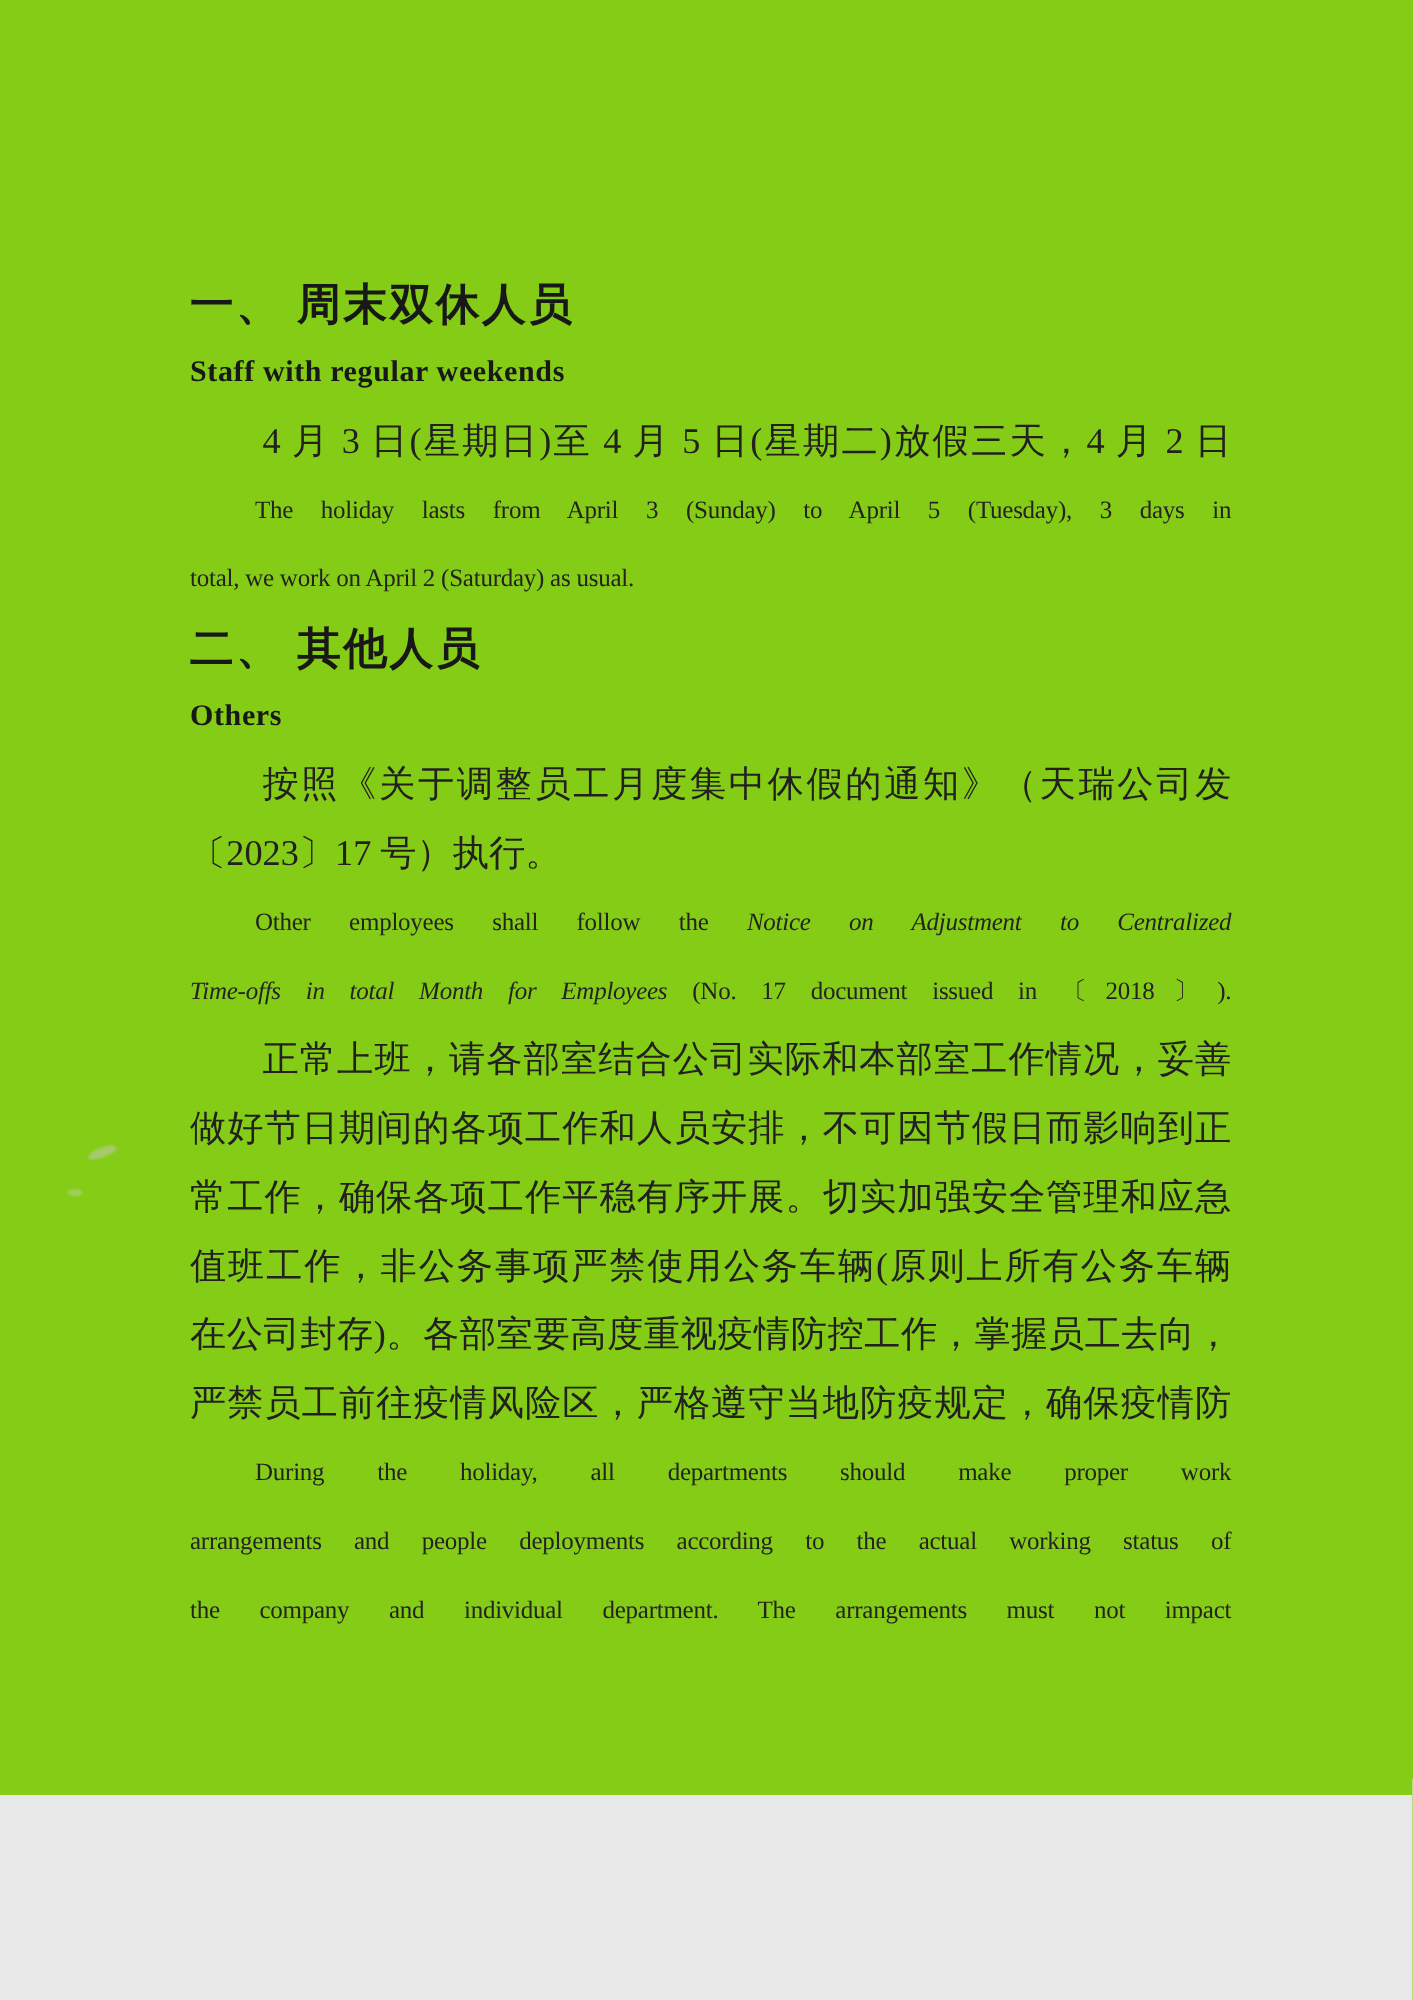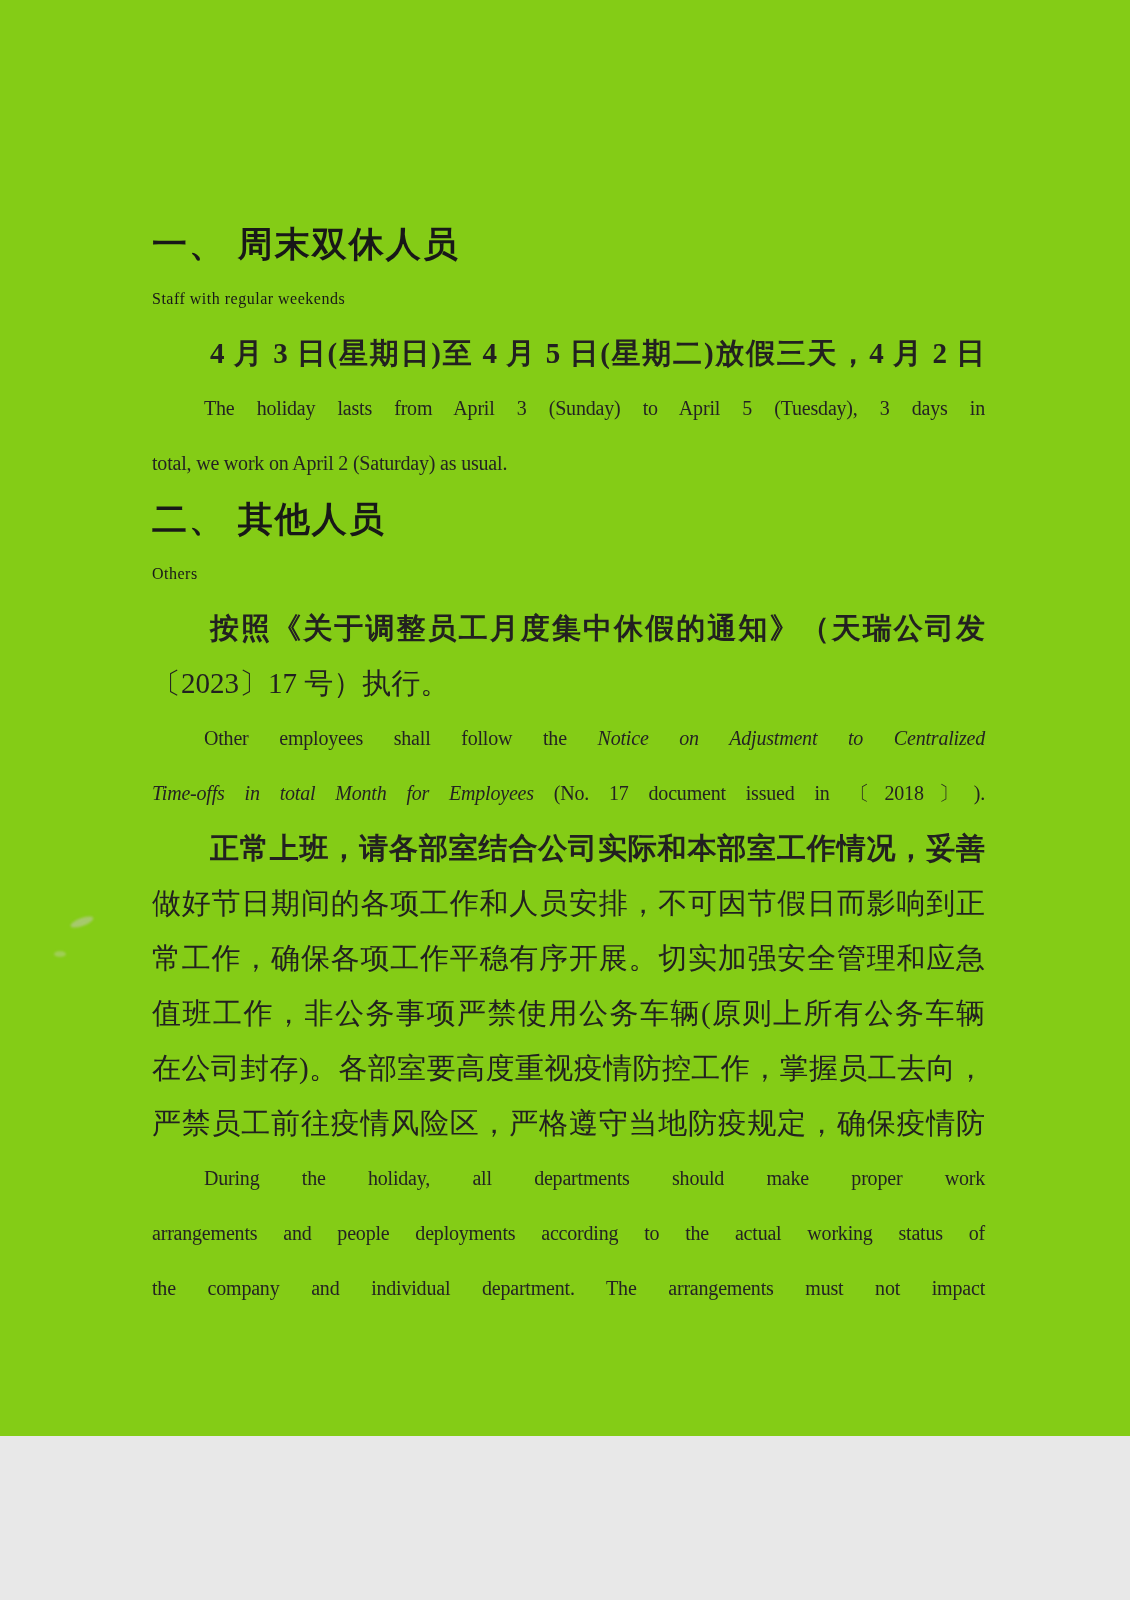--- a/index.html
+++ b/index.html
@@ -41,31 +41,31 @@
   }
   
   .h-zh {
     font-family: "Liberation Sans", sans-serif;
     font-weight: 700;
     font-size: 35px;
     letter-spacing: 2px;
     color: #181818;
   }
   .h-en {
-    font-weight: 400;
-    font-size: 16px;
+    font-weight: 700;
+    font-size: 24px;
     letter-spacing: 0.5px;
     color: #181818;
   }
   .en {
     font-size: 20px;
     letter-spacing: -0.2px;
     color: #242322;
   }
-  .ind-zh { text-indent: 58px; font-weight: bold; }
+  .ind-zh { text-indent: 58px; }
   .ind-en { text-indent: 52px; }
   .sp { letter-spacing: 5px; }
   .it { font-style: italic; }
   .pagenum {
     position: absolute;
     left: 898px;
     top: 1467px;
     font-family: "Liberation Serif", serif;
     font-size: 27px;
     letter-spacing: 5px;

